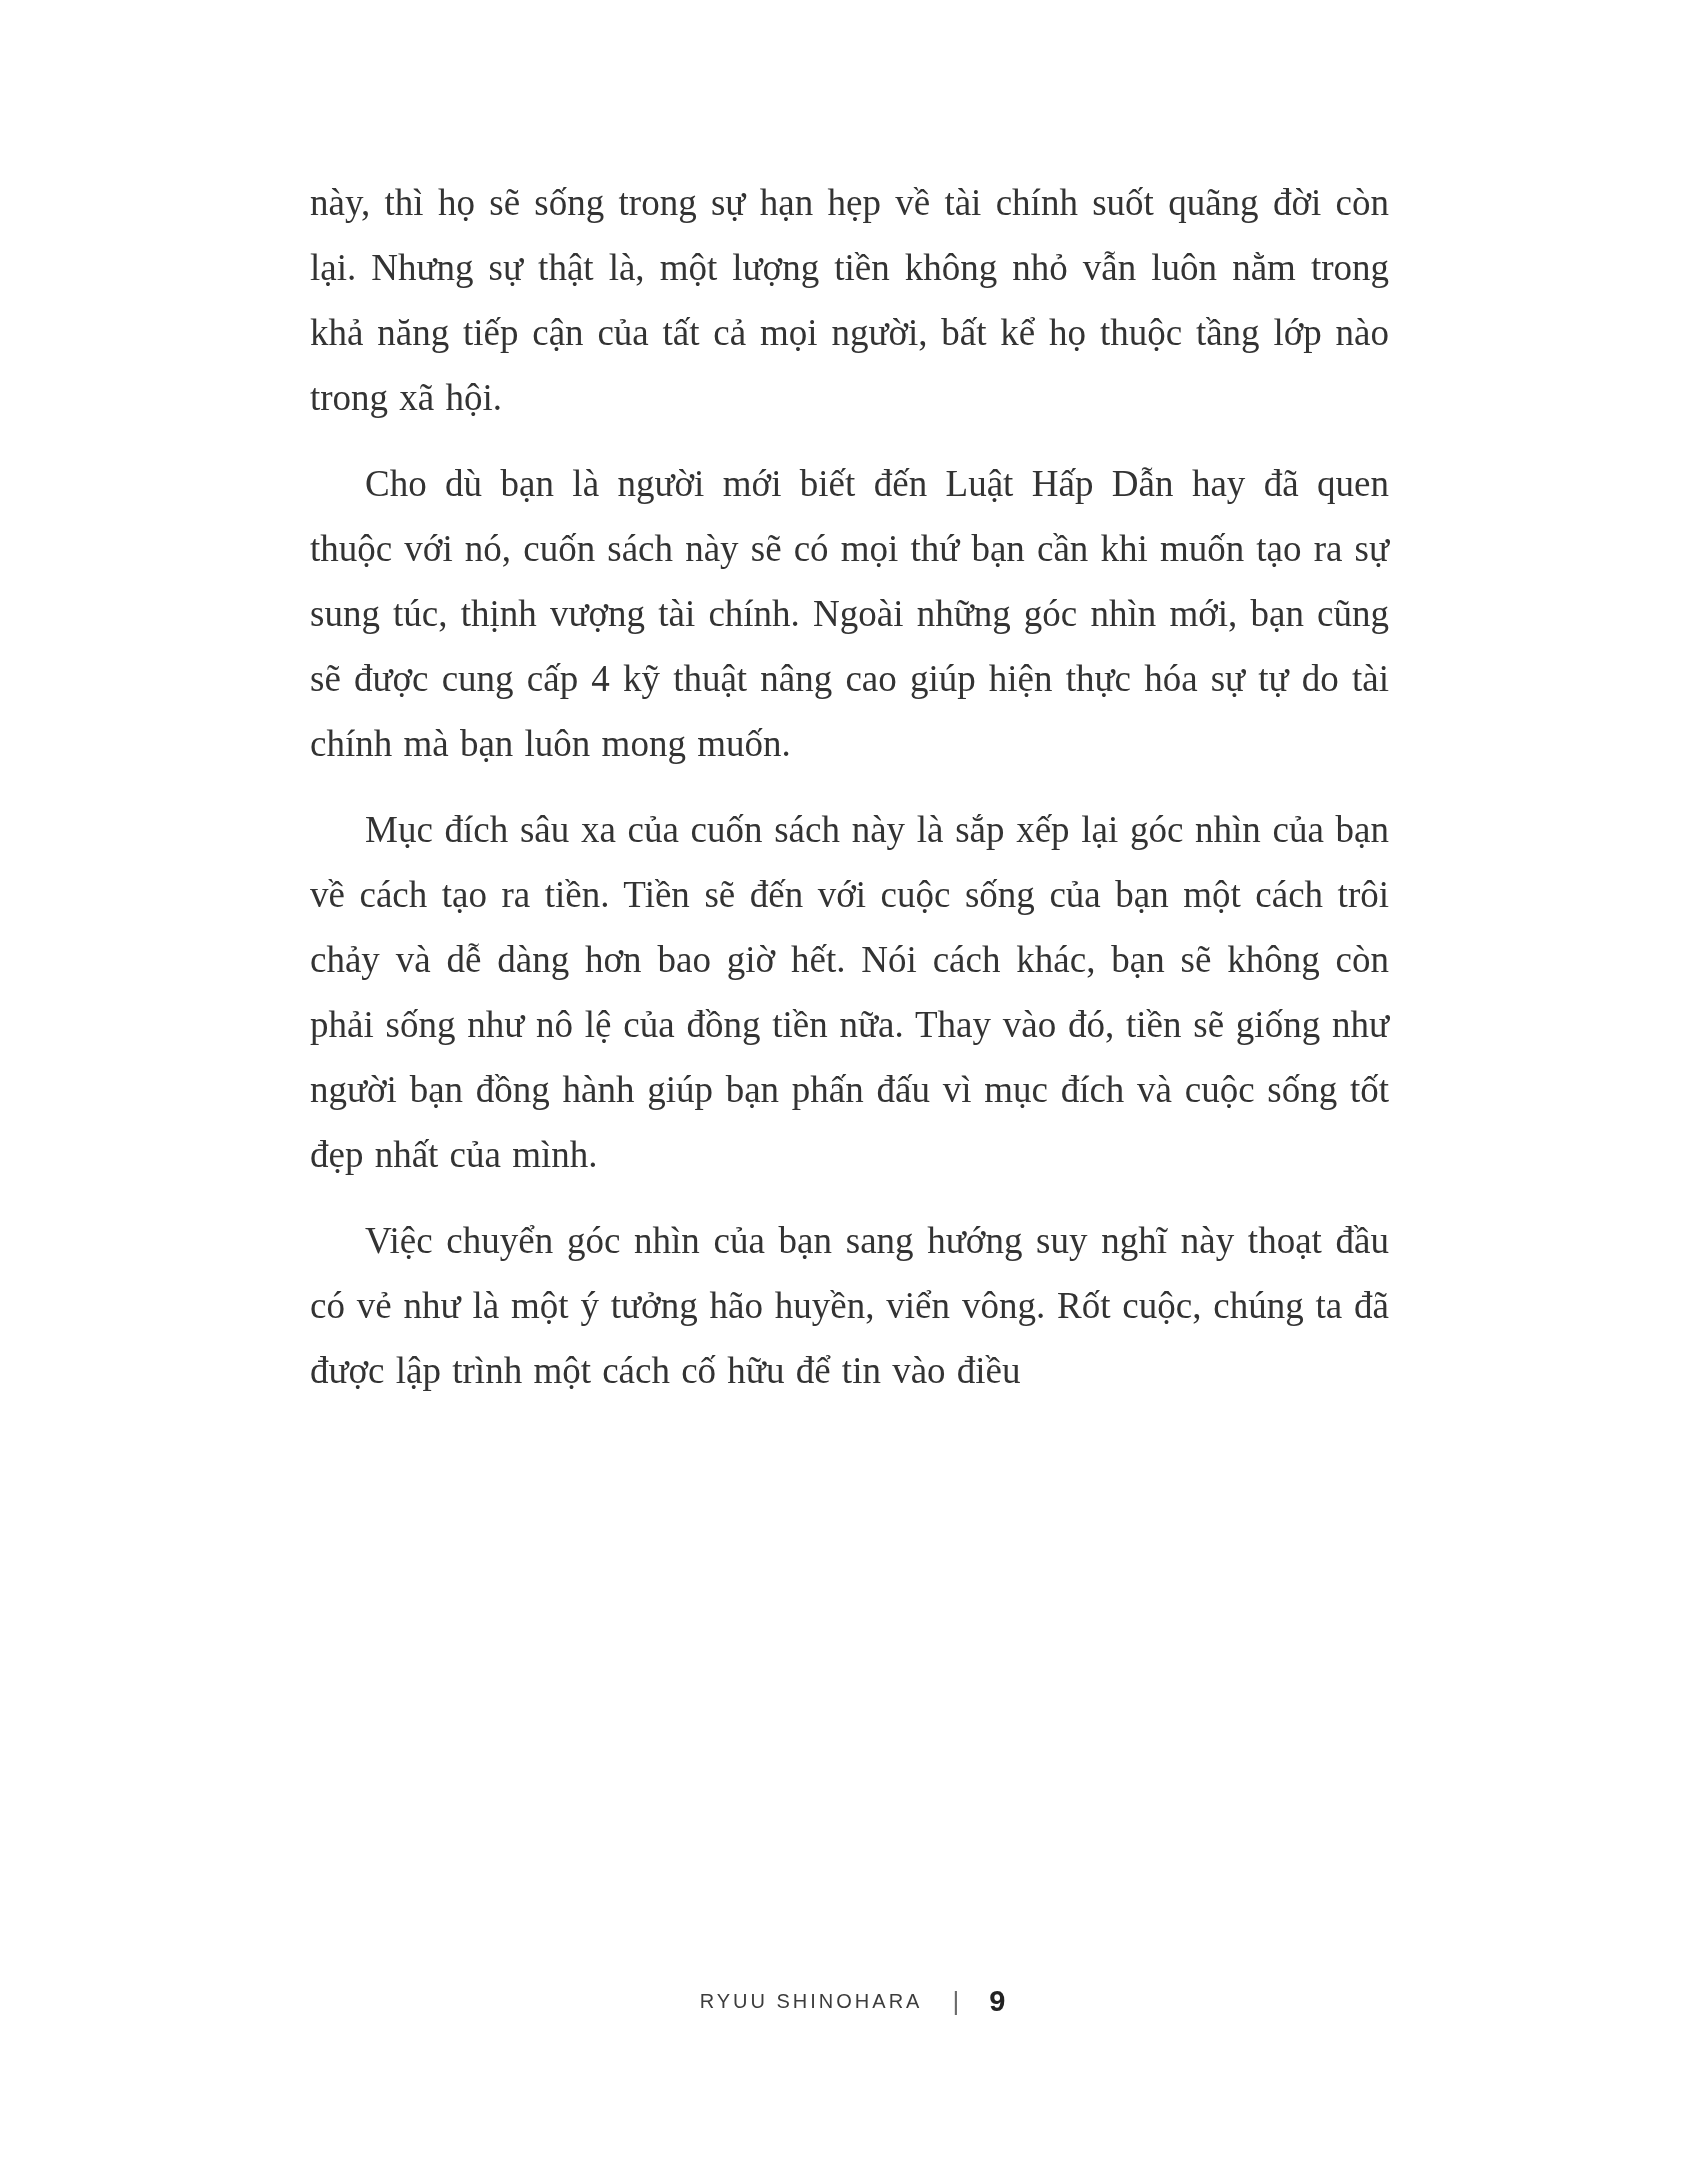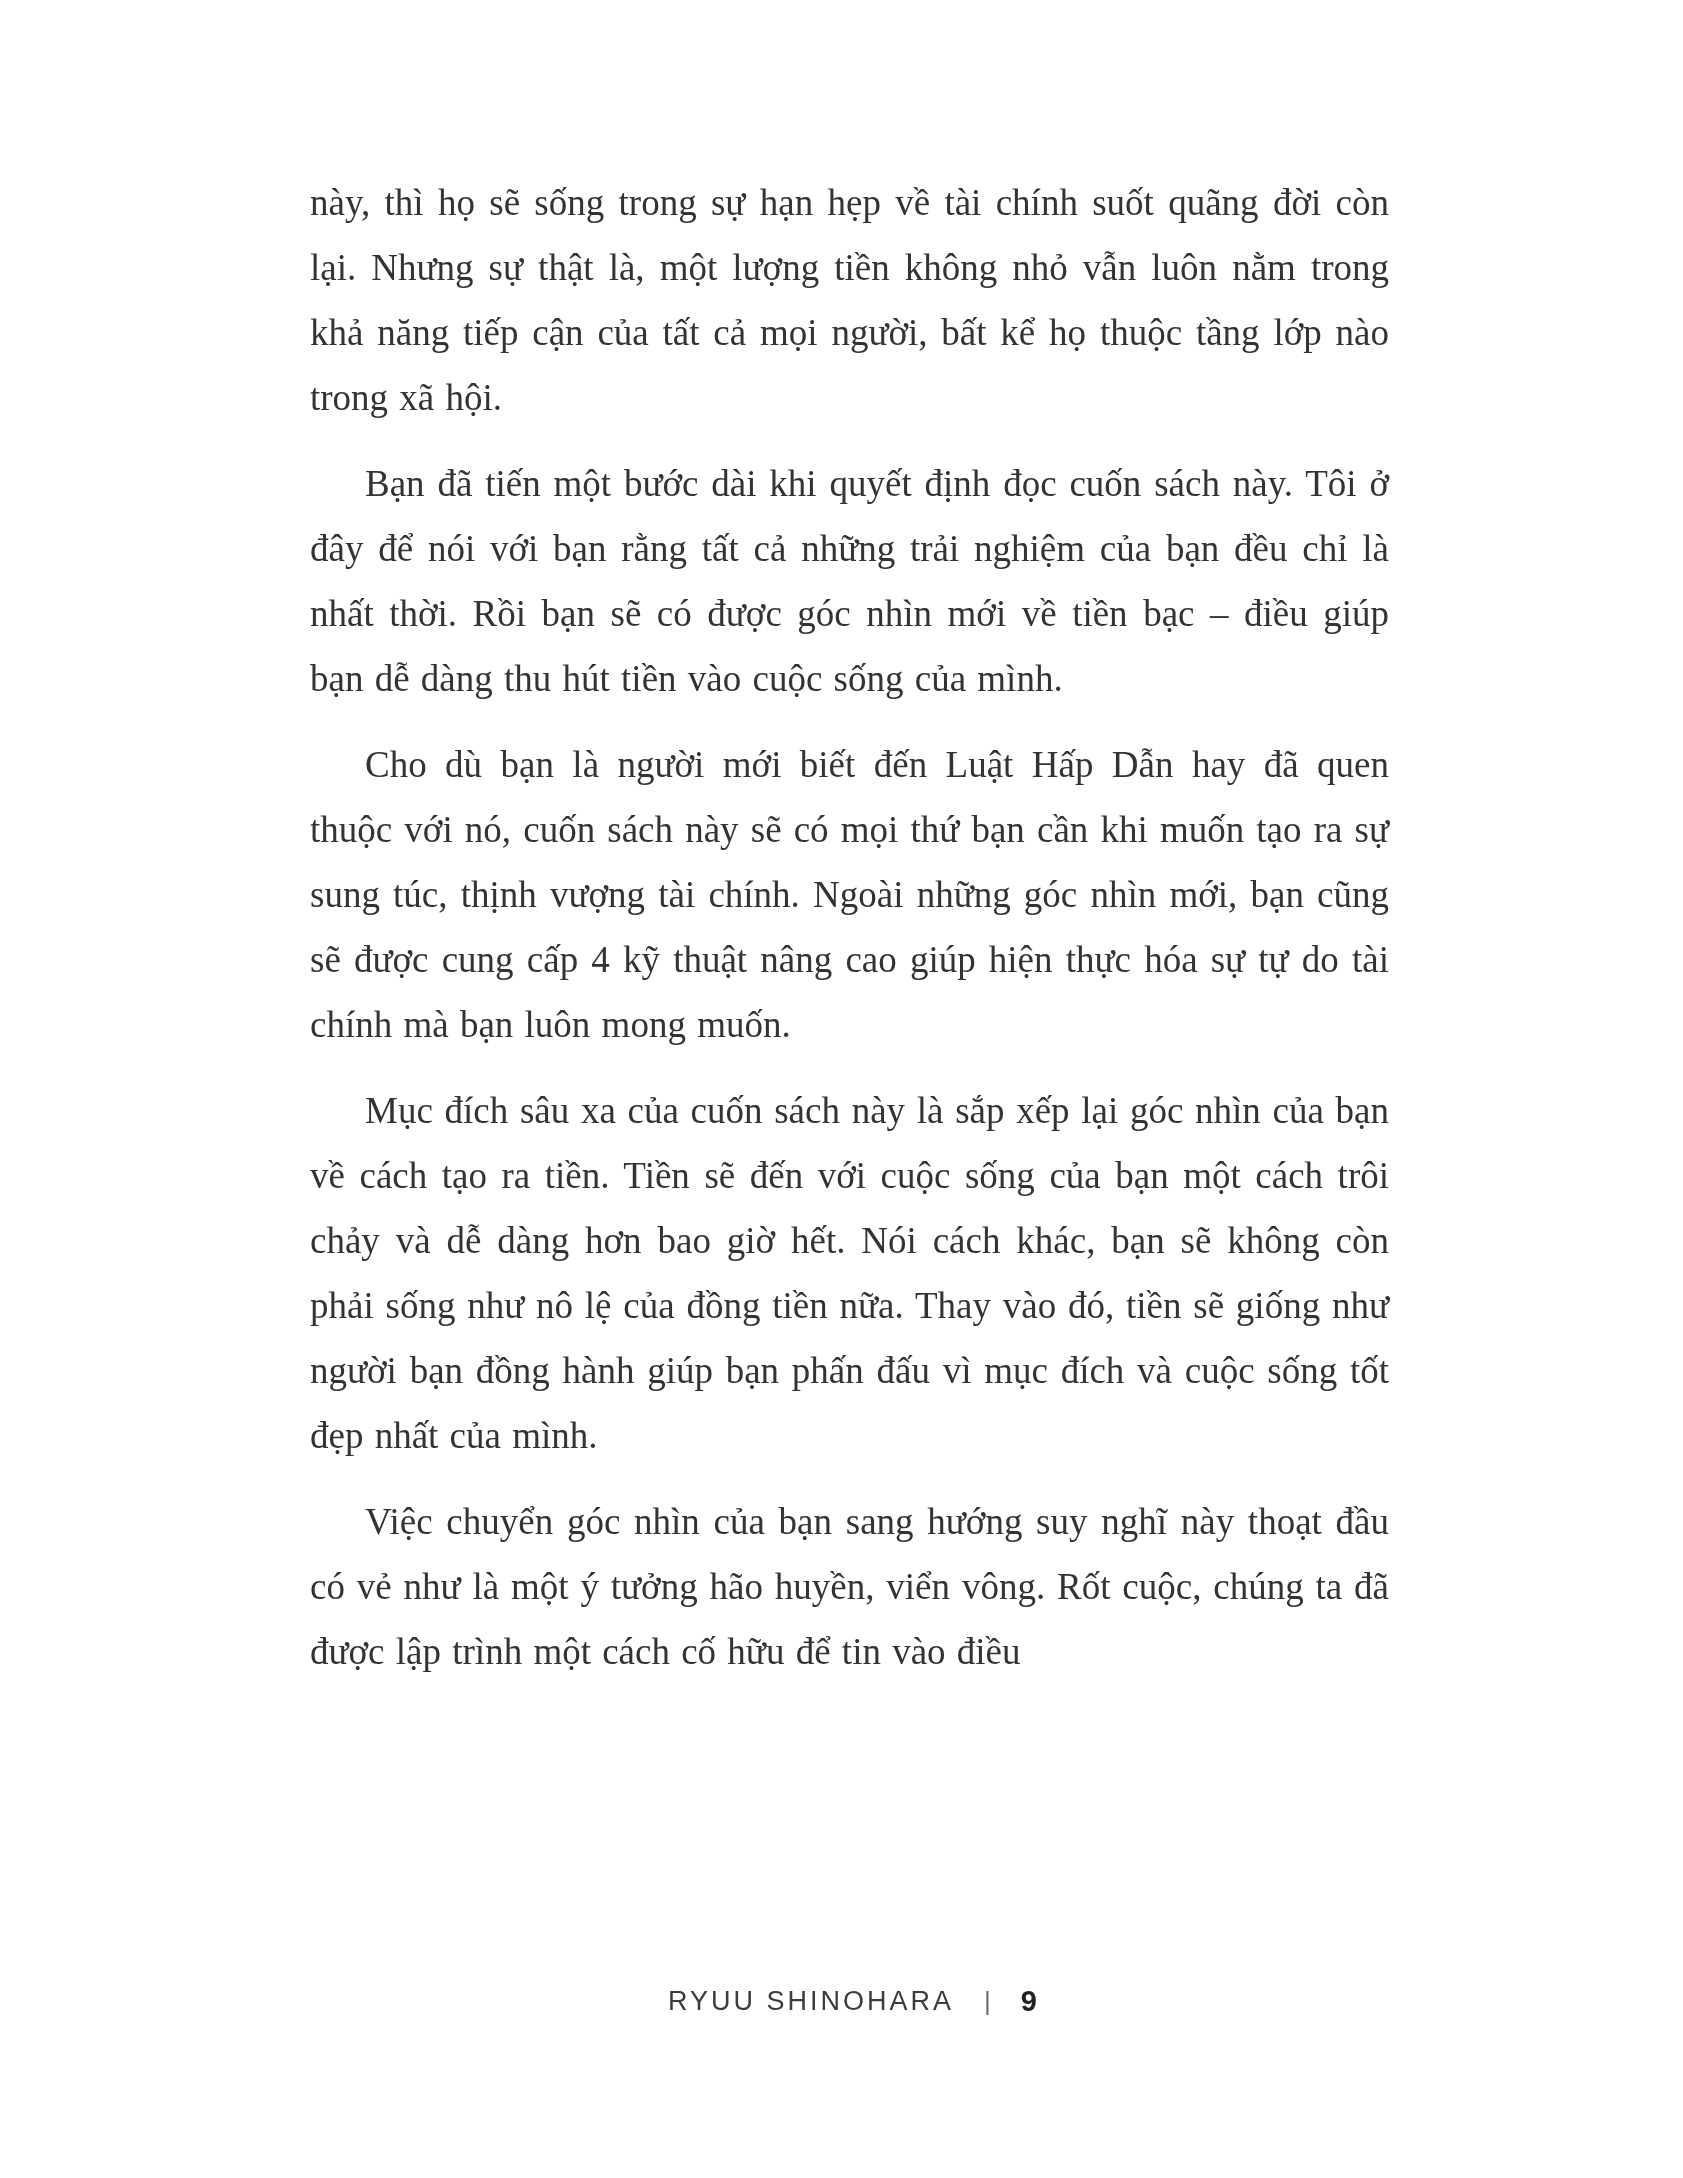--- a/index.html
+++ b/index.html
@@ -40,21 +40,21 @@
     top: 1985px;
     width: 1683px;
     display: flex;
     justify-content: center;
     align-items: center;
     gap: 30px;
     font-family: "Liberation Sans", "DejaVu Sans", sans-serif;
     color: #3c3c3c;
   }
   .footer .author {
-    font-size: 27px;
+    font-size: 20px;
     letter-spacing: 3px;
     font-weight: 400;
   }
   .footer .sep {
     font-size: 26px;
     color: #6a6a6a;
     font-weight: 300;
   }
   .footer .pagenum {
     font-size: 29px;
@@ -63,21 +63,20 @@
   }
 </style>
 </head>
 <body>
 
 <div class="page">
 
   <div class="content">
 
   <p class="para">này, thì họ sẽ sống trong sự hạn hẹp về tài chính suốt quãng đời còn lại. Nhưng sự thật là, một lượng tiền không nhỏ vẫn luôn nằm trong khả năng tiếp cận của tất cả mọi người, bất kể họ thuộc tầng lớp nào trong xã hội.</p>
-      <p class="para indent">Bạn đã tiến một bước dài khi quyết định đọc cuốn sách này. Tôi ở đây để nói với bạn rằng tất cả những trải nghiệm của bạn đều chỉ là nhất thời. Rồi bạn sẽ có được góc nhìn mới về tiền bạc – điều giúp bạn dễ dàng thu hút tiền vào cuộc sống của mình.</p>
       <p class="para indent">Cho dù bạn là người mới biết đến Luật Hấp Dẫn hay đã quen thuộc với nó, cuốn sách này sẽ có mọi thứ bạn cần khi muốn tạo ra sự sung túc, thịnh vượng tài chính. Ngoài những góc nhìn mới, bạn cũng sẽ được cung cấp 4 kỹ thuật nâng cao giúp hiện thực hóa sự tự do tài chính mà bạn luôn mong muốn.</p>
       <p class="para indent">Mục đích sâu xa của cuốn sách này là sắp xếp lại góc nhìn của bạn về cách tạo ra tiền. Tiền sẽ đến với cuộc sống của bạn một cách trôi chảy và dễ dàng hơn bao giờ hết. Nói cách khác, bạn sẽ không còn phải sống như nô lệ của đồng tiền nữa. Thay vào đó, tiền sẽ giống như người bạn đồng hành giúp bạn phấn đấu vì mục đích và cuộc sống tốt đẹp nhất của mình.</p>
       <p class="para indent">Việc chuyển góc nhìn của bạn sang hướng suy nghĩ này thoạt đầu có vẻ như là một ý tưởng hão huyền, viển vông. Rốt cuộc, chúng ta đã được lập trình một cách cố hữu để tin vào điều</p>
     </div>
 
   <div class="footer">
     <span class="author">RYUU SHINOHARA</span>
     <span class="sep">|</span>
     <span class="pagenum">9</span>
   </div>

